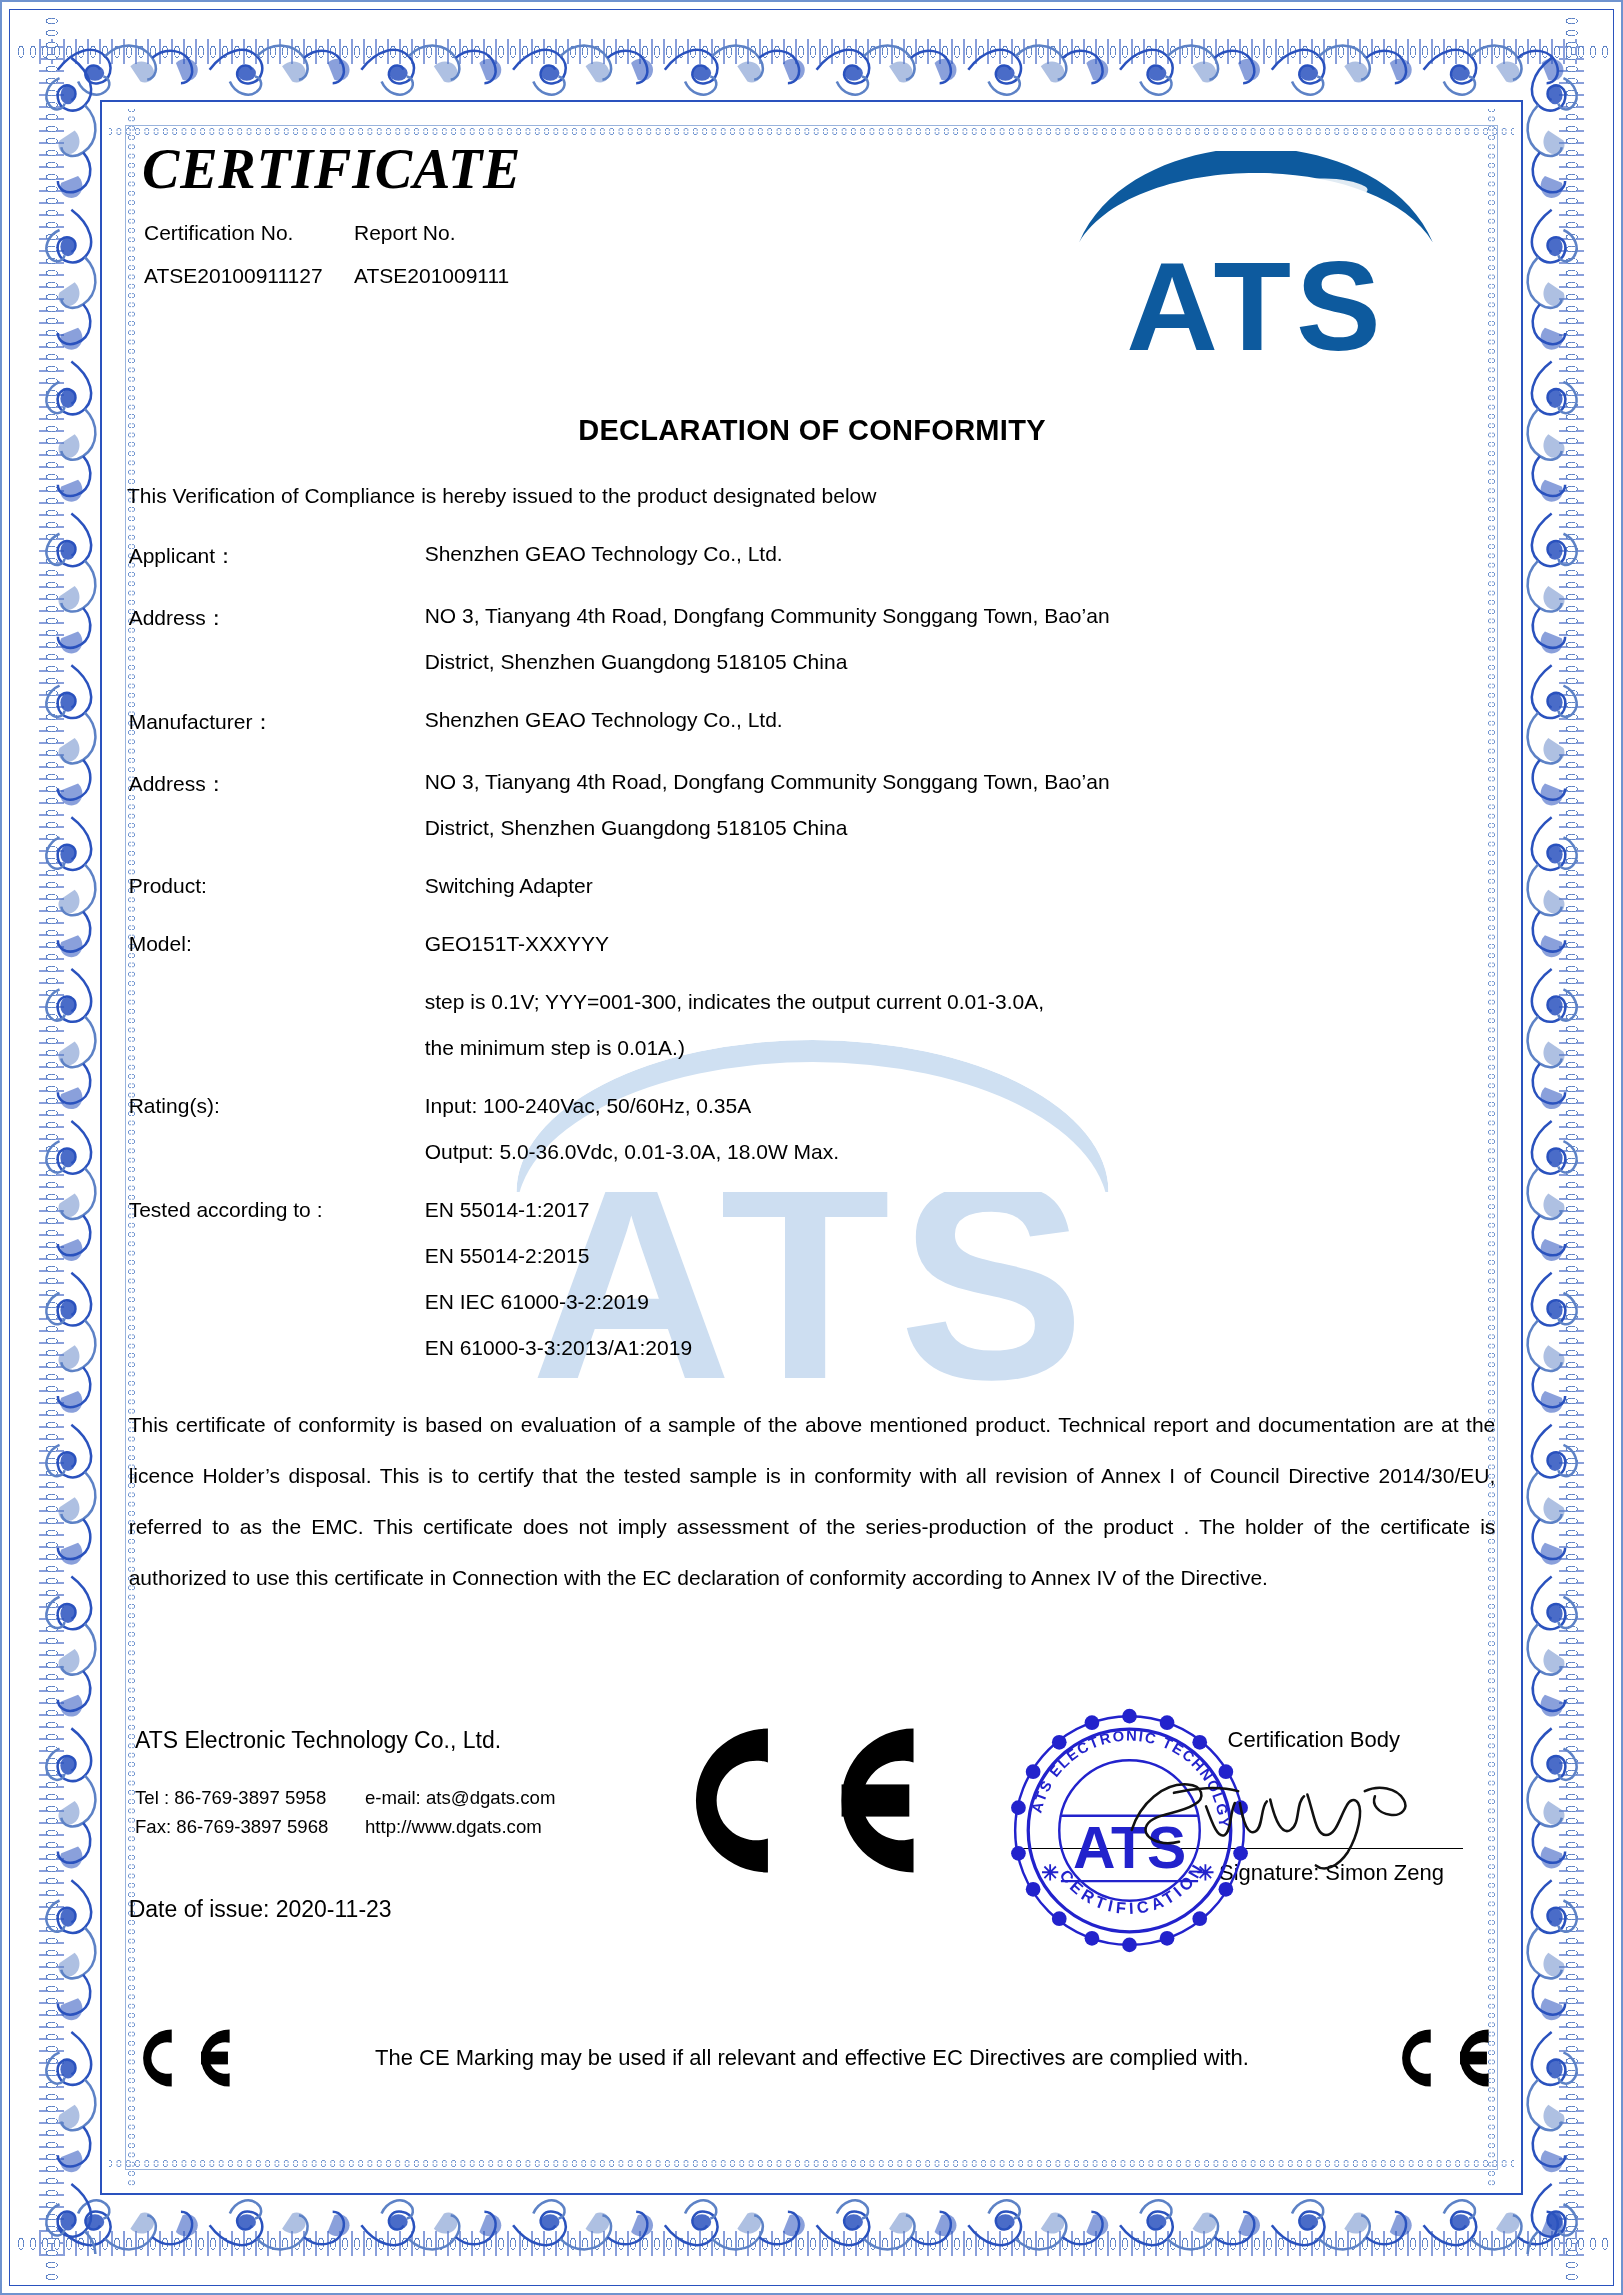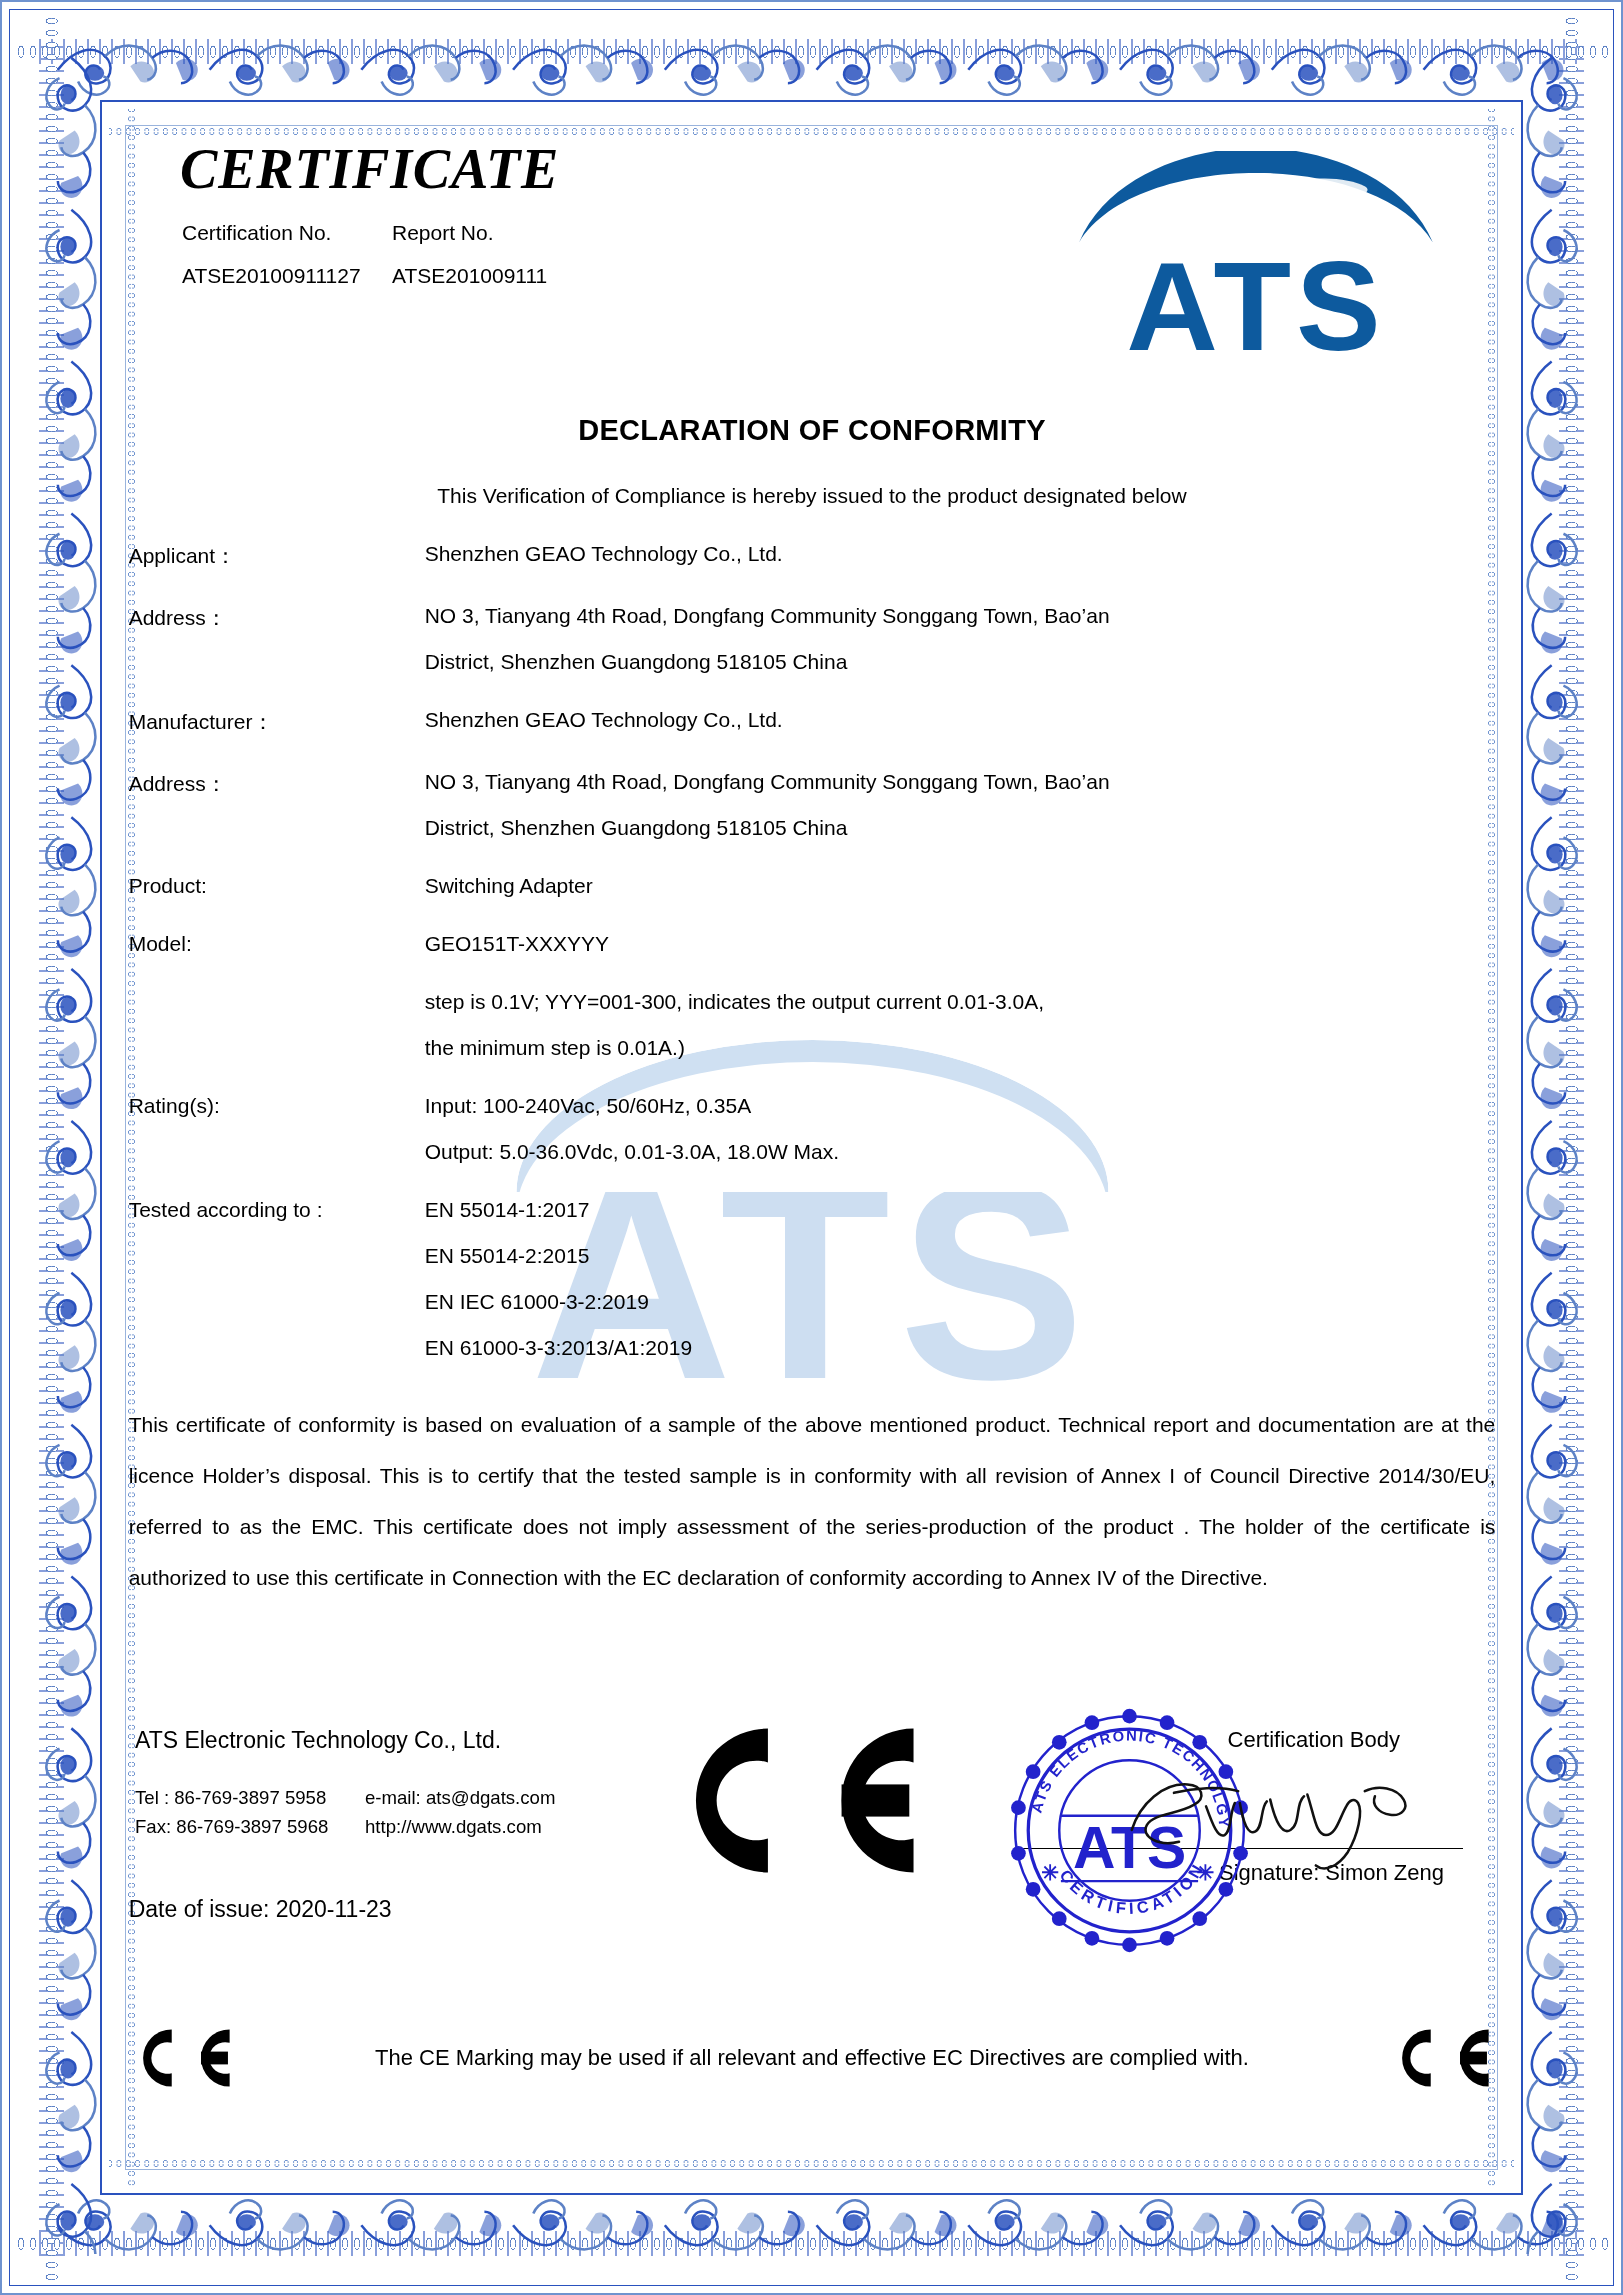--- a/index.html
+++ b/index.html
@@ -98,21 +98,21 @@
   }
   .wm-text{
     font-size:279px;font-weight:bold;letter-spacing:8.5px;
     color:#cddef1;line-height:.8;margin-top:-22px;
     font-family:"Liberation Sans", sans-serif;
   }
 
   .content{position:relative;z-index:2;}
 
   
-  .header{display:flex;align-items:flex-start;justify-content:space-between;padding-left:38px;}
+  .header{display:flex;align-items:flex-start;justify-content:space-between;}
   .cert-title{
     font-family:"Liberation Serif", serif;
     font-style:italic;font-weight:bold;
     font-size:56px;letter-spacing:0.8px;color:#000;
     margin:10px 0 0 15px;white-space:nowrap;
   }
   .numbers{margin:20px 0 0 17px;font-size:21px;color:#000;}
   .num-row{display:flex;}
   .num-col-a{width:210px;}
   .num-col-b{width:338px;}
@@ -127,21 +127,21 @@
     font-size:127px;font-weight:bold;color:#0d5a9e;line-height:.92;
     letter-spacing:5px;font-family:"Liberation Sans", sans-serif;
   }
 
   
   .decl-title{
     text-align:center;font-size:29px;font-weight:bold;color:#000;
     margin:49px 0 16px 0;letter-spacing:0.3px;
   }
   .decl-sub{
-    text-align:center;font-size:21px;color:#000;margin:37px 0 0 0;
+    text-align:left;font-size:21px;color:#000;margin:37px 0 0 0;
   }
 
   
   .fields{margin:22px 0 0 0;font-size:21px;color:#000;}
   .frow{display:flex;align-items:flex-start;margin-top:34px;}
   .flabel{width:296px;flex:0 0 296px;padding-left:1.7px;}
   .fvalue{flex:1;}
   .fvalue .line + .line{margin-top:22px;}
   .justify{text-align:justify;width:761px;}
   .justify .line{display:block;}

